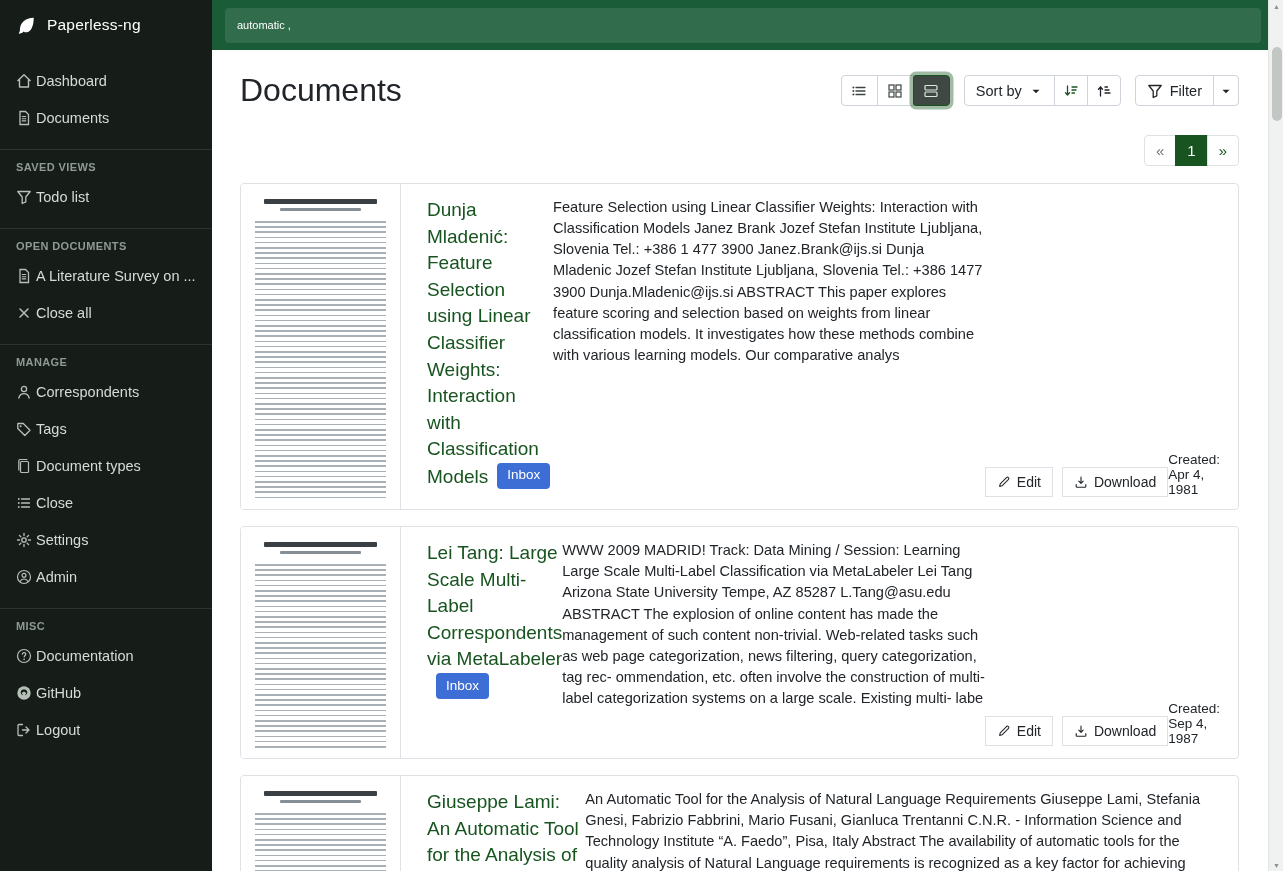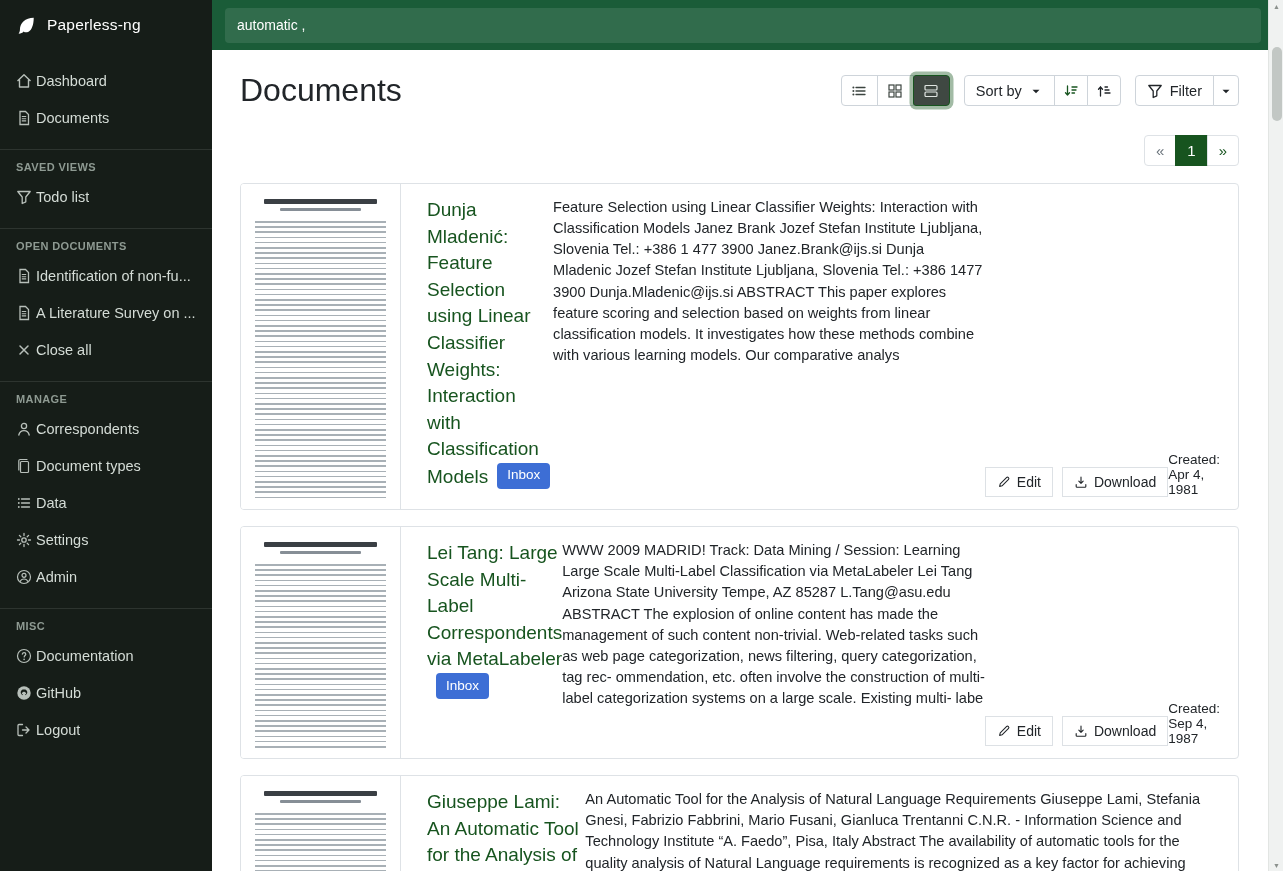--- a/index.html
+++ b/index.html
@@ -12,21 +12,21 @@
   *{box-sizing:border-box;margin:0;padding:0}
   html,body{width:1283px;height:871px;overflow:hidden}
   body{font-family:"Liberation Sans",sans-serif;background:#fff;color:var(--text)}
   .app{position:relative;width:1283px;height:871px;display:grid;grid-template-columns:212px 1fr;grid-template-rows:50px 1fr}
 
   
   .brand{background:var(--sidebar);display:flex;align-items:center;gap:10px;padding:0 16px;color:#fff}
   .brand .icon svg{width:21px;height:21px}
   .brand-title{font-size:15.5px;letter-spacing:.2px}
   .topbar{background:var(--green);display:flex;align-items:center;padding:0 22px 0 13px}
-  .search-input{flex:1;height:35px;border:none;border-radius:4px;background:rgba(255,255,255,.10);color:#fff;font-size:14px;padding:12px 12px;font-family:inherit;outline:none}
+  .search-input{flex:1;height:35px;border:none;border-radius:4px;background:rgba(255,255,255,.10);color:#fff;font-size:11px;padding:12px 12px;font-family:inherit;outline:none}
 
   
   .sidebar{background:var(--sidebar);overflow:hidden;padding-top:12px}
   .side-item{display:flex;align-items:center;gap:4px;padding:9.5px 16px;color:#d4dcd6;font-size:14.5px;line-height:18px;cursor:pointer;text-decoration:none;white-space:nowrap}
   .side-item .icon{opacity:.85;flex:none}
   .icon svg{width:16px;height:16px;display:block}
   .side-label{overflow:hidden;text-overflow:ellipsis}
   .side-header{margin-top:13px;padding:11px 16px 5px;border-top:1px solid rgba(255,255,255,.1);color:#8e9a92;font-size:11px;font-weight:700;letter-spacing:.4px}
 
   
@@ -126,68 +126,68 @@
           <span class="side-label">Todo list</span>
         </a>
         <div class="side-header">OPEN DOCUMENTS</div>
         <a class="side-item">
           <span class="icon">
             <svg viewBox="0 0 16 16" fill="none" stroke="currentColor">
               <path stroke-width="1.3" d="M4 1.5h5.5L12.5 4.5V14.5H4z"></path>
               <path stroke-width="1.1" d="M5.8 6.5h4.4M5.8 8.7h4.4M5.8 10.9h4.4"></path>
             </svg>
           </span>
-          <span class="side-label">Identification of non-fu...</span>
-        </a>
-        <a class="side-item">
-          <span class="icon">
-            <svg viewBox="0 0 16 16" fill="none" stroke="currentColor">
-              <path stroke-width="1.3" d="M4 1.5h5.5L12.5 4.5V14.5H4z"></path>
-              <path stroke-width="1.1" d="M5.8 6.5h4.4M5.8 8.7h4.4M5.8 10.9h4.4"></path>
-            </svg>
-          </span>
           <span class="side-label">A Literature Survey on ...</span>
         </a>
         <a class="side-item">
           <span class="icon">
             <svg viewBox="0 0 16 16" stroke="currentColor" stroke-width="1.5" stroke-linecap="round">
               <path d="M4 4l8 8M12 4l-8 8"></path>
             </svg>
           </span>
           <span class="side-label">Close all</span>
         </a>
         <div class="side-header">MANAGE</div>
         <a class="side-item">
           <span class="icon">
             <svg viewBox="0 0 16 16" fill="none" stroke="currentColor" stroke-width="1.3" stroke-linecap="round">
               <circle cx="8" cy="5" r="2.6"></circle>
               <path d="M2.8 14c.7-3 2.6-4.3 5.2-4.3s4.5 1.3 5.2 4.3"></path>
             </svg>
           </span>
           <span class="side-label">Correspondents</span>
+        </a>
+        <a class="side-item">
+          <span class="icon">
+            <svg viewBox="0 0 16 16" fill="none" stroke="currentColor" stroke-width="1.3" stroke-linejoin="round">
+              <path d="M1.8 2.5v5l7 7 5.2-5.2-7-7z"></path>
+              <circle cx="4.6" cy="5.3" r="1" fill="currentColor" stroke="none"></circle>
+            </svg>
+          </span>
+          <span class="side-label">Tags</span>
         </a>
         <a class="side-item">
           <span class="icon">
             <svg viewBox="0 0 16 16" fill="none" stroke="currentColor" stroke-width="1.2">
               <rect x="4.5" y="3.5" width="8" height="11" rx="1"></rect>
               <path d="M2.8 12V2.8c0-.7.6-1.3 1.3-1.3H11" stroke-linecap="round"></path>
             </svg>
           </span>
           <span class="side-label">Document types</span>
         </a>
         <a class="side-item">
           <span class="icon">
             <svg viewBox="0 0 16 16" stroke="currentColor" stroke-width="1.3" stroke-linecap="round">
               <path d="M5.5 4h8M5.5 8h8M5.5 12h8"></path>
               <circle cx="2.8" cy="4" r=".9" fill="currentColor" stroke="none"></circle>
               <circle cx="2.8" cy="8" r=".9" fill="currentColor" stroke="none"></circle>
               <circle cx="2.8" cy="12" r=".9" fill="currentColor" stroke="none"></circle>
             </svg>
           </span>
-          <span class="side-label">Data</span>
+          <span class="side-label">Close</span>
         </a>
         <a class="side-item">
           <span class="icon">
             <svg viewBox="0 0 16 16" fill="none" stroke="currentColor" stroke-width="1.3" stroke-linecap="round">
               <circle cx="8" cy="8" r="2.2"></circle>
               <path d="M8 1.5v2M8 12.5v2M1.5 8h2M12.5 8h2M3.4 3.4l1.4 1.4M11.2 11.2l1.4 1.4M12.6 3.4l-1.4 1.4M4.8 11.2l-1.4 1.4"></path>
             </svg>
           </span>
           <span class="side-label">Settings</span>
         </a>

